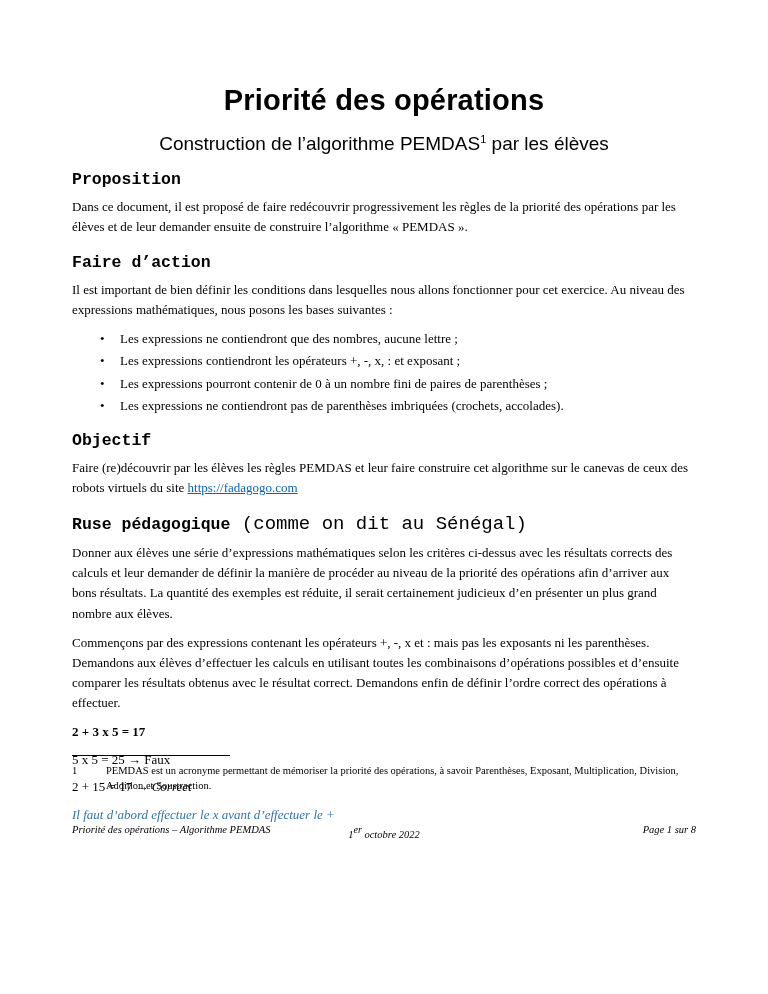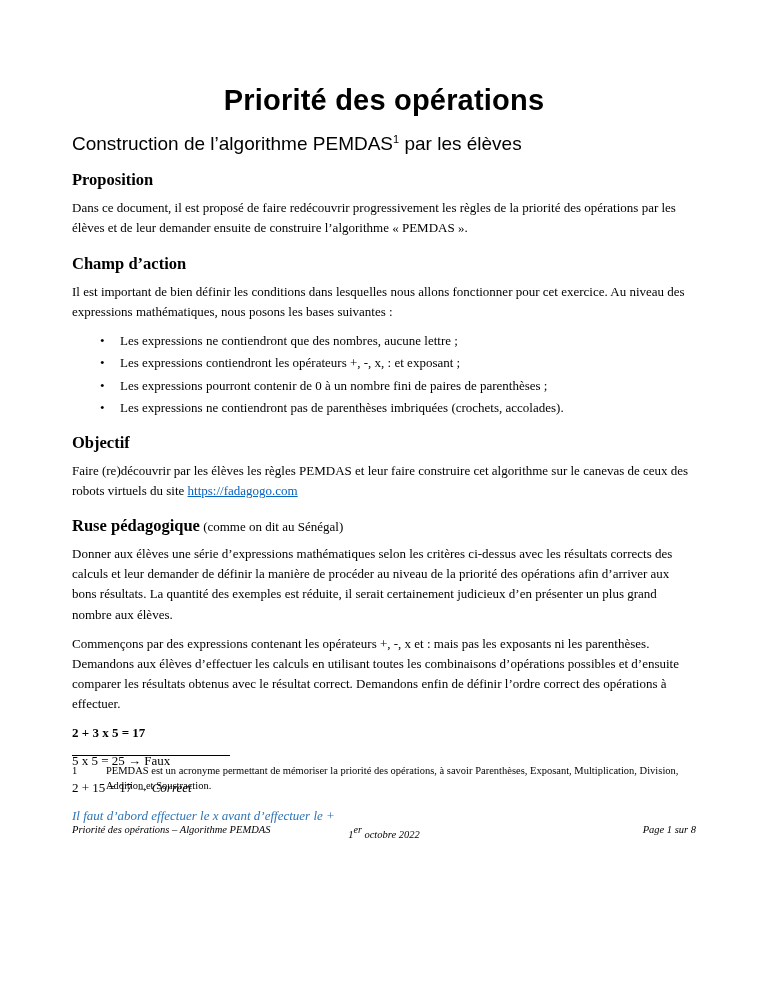--- a/index.html
+++ b/index.html
@@ -21,33 +21,33 @@
     font-size: 29px;
     font-weight: bold;
     text-align: center;
     margin-bottom: 16px;
     letter-spacing: 0.2px;
   }
   .subtitle {
     font-family: "Liberation Sans", sans-serif;
     font-size: 19px;
     font-weight: normal;
-    text-align: left;
+    text-align: center;
     margin-bottom: 14px;
   }
   .subtitle sup { font-size: 11px; }
   h3.section-heading {
-    font-family: Liberation Serif, serif;
+    font-family: Liberation Mono, monospace;
     font-size: 16.5px;
     font-weight: bold;
     margin-top: 15px;
     margin-bottom: 8px;
   }
   h3.section-heading .heading-note {
-    font-size: 13px;
+    font-size: 19px;
     font-weight: normal;
     text-align: center;
   }
   p.body-text {
     line-height: 1.55;
     margin-bottom: 9px;
     text-align: left;
   }
   .bullet-list { margin: 2px 0 10px 0; }
   .bullet-row {
@@ -116,21 +116,21 @@
 
 <div class="page">
 
   <h1 class="title">Priorité des opérations</h1>
 
   <h2 class="subtitle"><span>Construction de l’algorithme PEMDAS</span><sup>1</sup><span> par les élèves</span></h2>
 
   <h3 class="section-heading">Proposition</h3>
   <p class="body-text">Dans ce document, il est proposé de faire redécouvrir progressivement les règles de la priorité des opérations par les élèves et de leur demander ensuite de construire l’algorithme « PEMDAS ».</p>
 
-  <h3 class="section-heading">Champ d’action</h3>
+  <h3 class="section-heading">Faire d’action</h3>
   <p class="body-text">Il est important de bien définir les conditions dans lesquelles nous allons fonctionner pour cet exercice. Au niveau des expressions mathématiques, nous posons les bases suivantes :</p>
 
   <div class="bullet-list">
     <div class="bullet-row">
       <span class="bullet-marker">•</span>
       <span class="bullet-text">Les expressions ne contiendront que des nombres, aucune lettre ;</span>
     </div>
     <div class="bullet-row">
       <span class="bullet-marker">•</span>
       <span class="bullet-text">Les expressions contiendront les opérateurs +, -, x, : et exposant ;</span>

